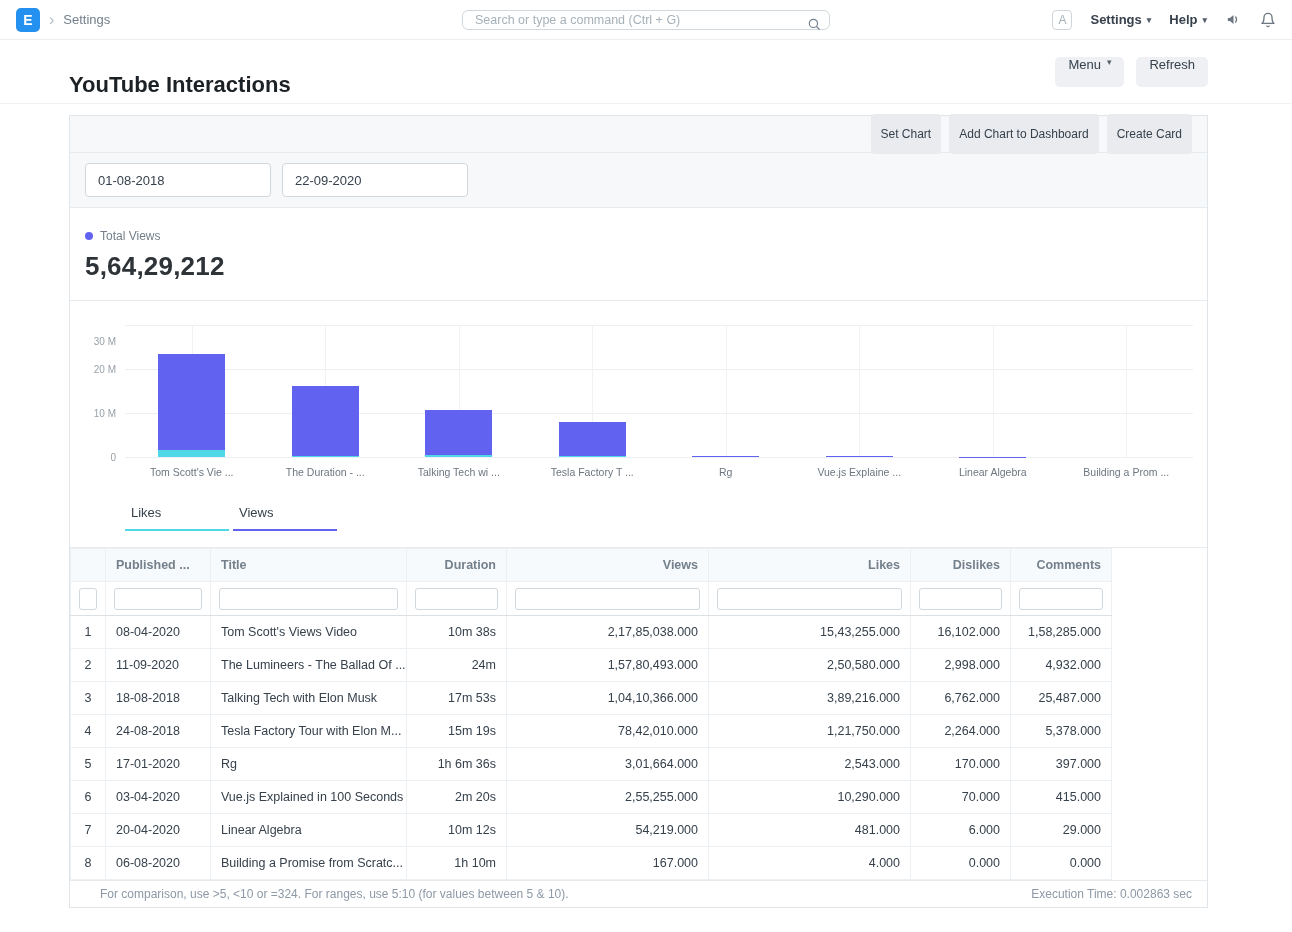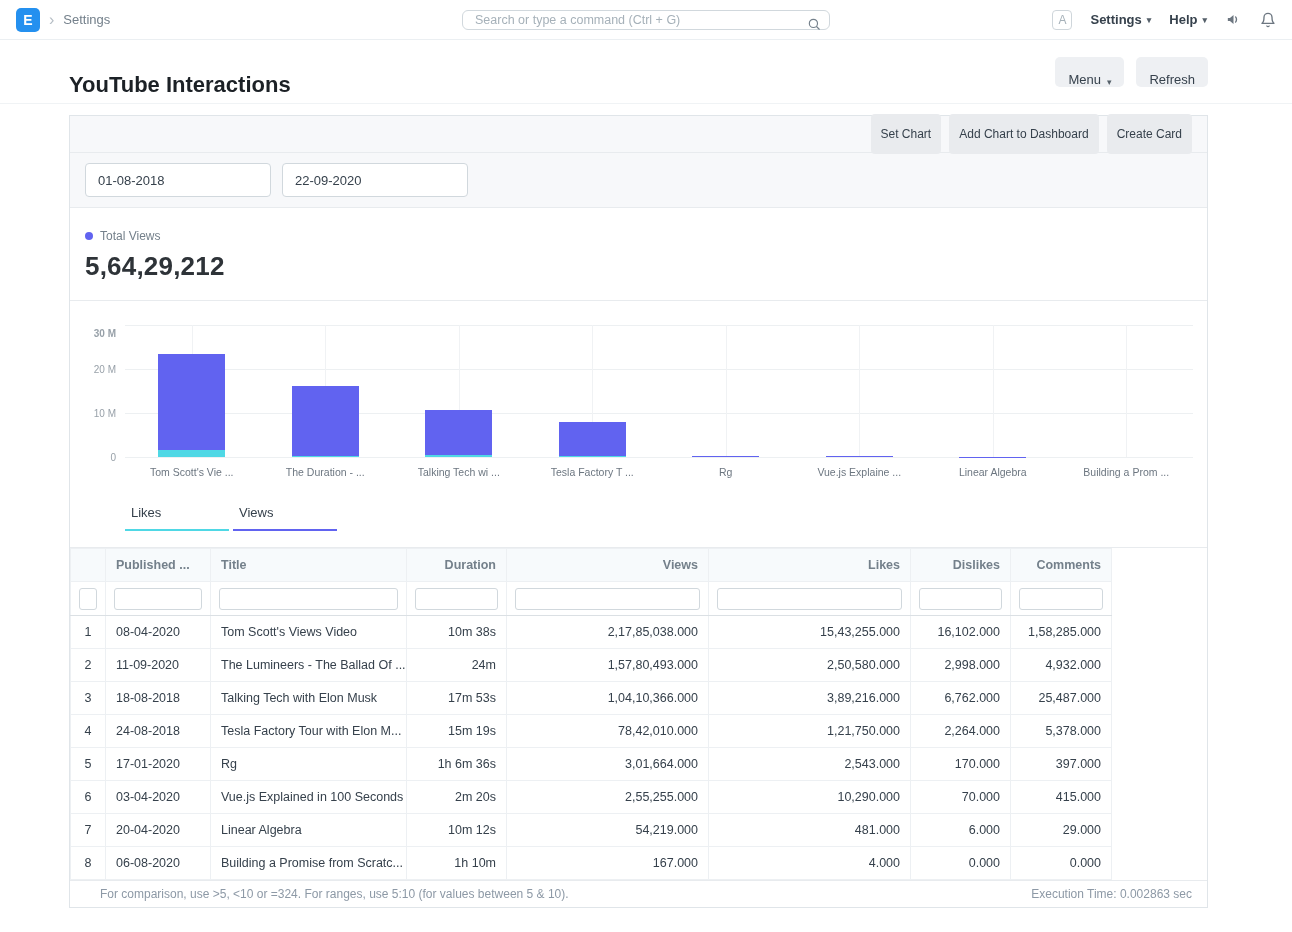--- a/index.html
+++ b/index.html
@@ -27,21 +27,21 @@
   .nav-item { font-size:13px; font-weight:600; color:#36414c; display:flex; align-items:center; gap:5px; cursor:pointer;}
   .caret { font-size:9px; color:#55606a; }
   .nav-icon { line-height:0; cursor:pointer; }
   
   .page-head { height:64px; display:flex; align-items:center; padding:0 84px 0 69px;
                border-bottom:1px solid #f0f3f5; background:#fff;}
   .page-title { font-size:22px; font-weight:600; color:#1c2126;margin-top:27px; }
   .page-actions { margin-left:auto; display:flex; gap:12px; }
   .btn { background:#eef0f3; border:none; border-radius:5px; height:30px; padding:0 13px;
          font-size:13px; color:#36414c; font-family:"Liberation Sans", sans-serif;
-         display:flex; align-items:flex-end; gap:6px; cursor:pointer; }
+         display:flex; align-items:flex-start; gap:6px; cursor:pointer; }
   
   .container { width:1139px; margin:11px 0 0 69px; border:1px solid #e0e5e9; background:#fff; }
   .report-toolbar { background:#f7f8fa; height:37px; display:flex; align-items:center;
                     justify-content:flex-end; gap:8px; padding:0 15px; border-bottom:1px solid #e8ebee; }
   .btn-sm { background:#e9ebee; border:none; border-radius:4px; height:40px; padding:0 10px;
             font-size:12px; color:#36414c; font-family:"Liberation Sans", sans-serif; cursor:pointer;}
   .filter-bar { background:#f7f8fa; height:55px; display:flex; align-items:center; gap:11px;
                 padding:0 15px; border-bottom:1px solid #e8ebee; }
   .date-input { width:186px; height:34px; border:1px solid #d1d8dd; border-radius:4px; background:#fff;
                 font-size:13px; color:#36414c; padding:0 12px; outline:none;
@@ -153,21 +153,21 @@
     <div class="legend-row">
       <span class="dot" style="background: rgb(97, 99, 240);"></span>
       <span class="summary-label">Total Views</span>
     </div>
     <div class="summary-value">5,64,29,212</div>
   </div>
 
   <div class="chart-section">
     <div class="chart-area">
       <div class="y-axis">
-          <div class="y-label" style="top: 8px; font-weight: bold;">30 M</div>
+          <div class="y-label" style="top: 16px;">30 M</div>
           <div class="y-label" style="top: 44px;">20 M</div>
           <div class="y-label" style="top: 88px;">10 M</div>
           <div class="y-label" style="top: 132px;">0</div>
         </div>
       <div class="plot">
         <div class="gridline" style="top: 0px;"></div>
           <div class="gridline" style="top: 44px;"></div>
           <div class="gridline" style="top: 88px;"></div>
           <div class="gridline" style="top: 132px;"></div>
           <div class="slots">

